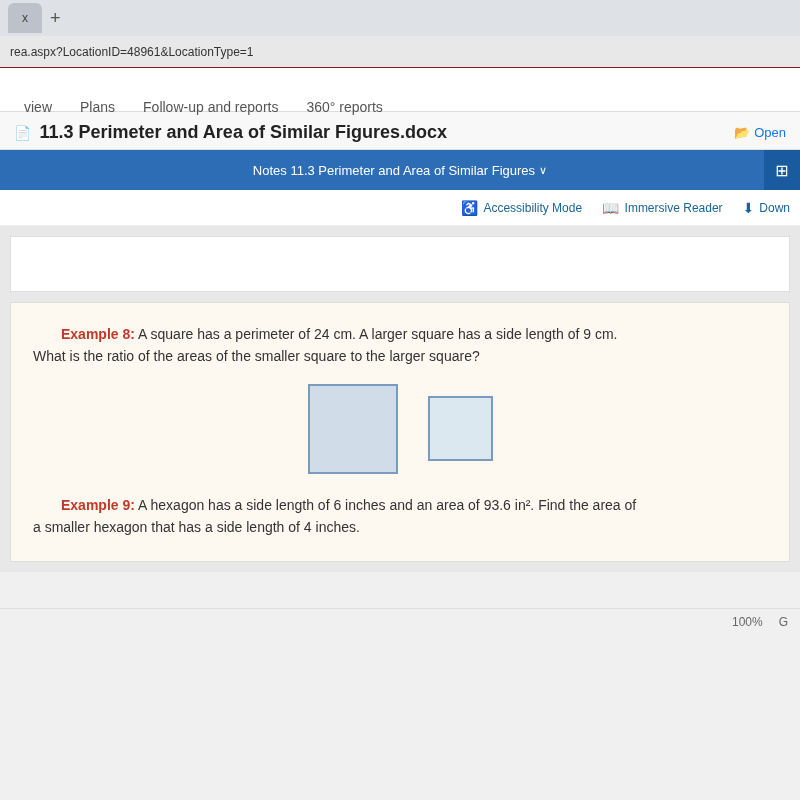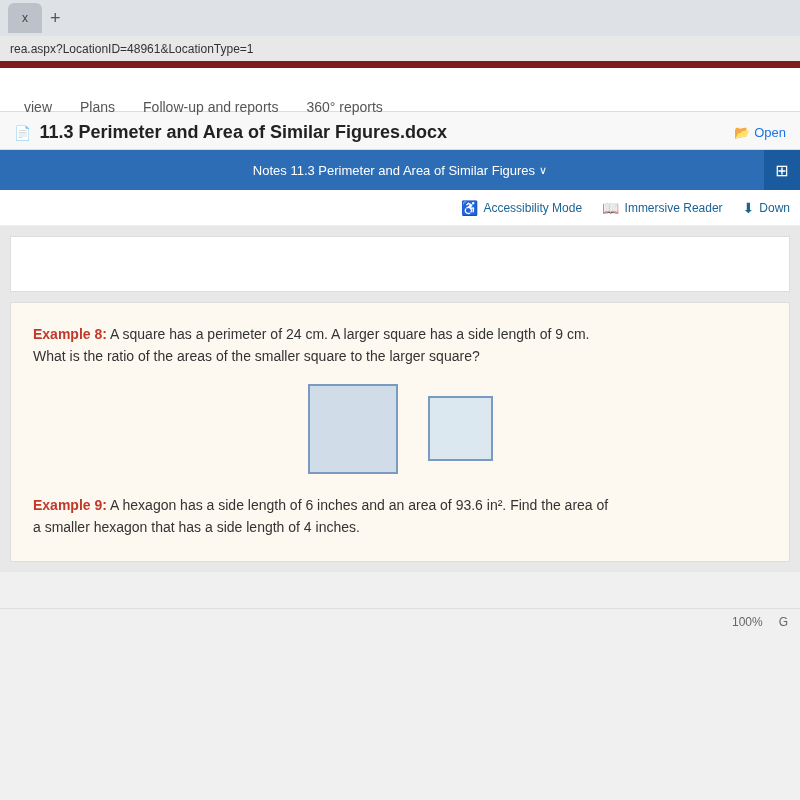--- a/index.html
+++ b/index.html
@@ -47,21 +47,21 @@
 
     
     .address-bar {
       background: #e8e8e8;
       height: 32px;
       display: flex;
       align-items: center;
       padding: 0 10px;
       font-size: 12px;
       color: #333;
-      border-bottom: 7px solid #7f1d1d;
+      border-bottom: 1px solid #7f1d1d;
     }
 
     
     .app-nav {
       background: #ffffff;
       height: 44px;
       display: flex;
       align-items: center;
       padding: 0 10px;
       border-bottom: 1px solid #ddd;
@@ -201,20 +201,21 @@
 
     .example-text {
       font-size: 14px;
       color: #333;
       line-height: 1.6;
       margin-bottom: 16px;
     }
     .example-label {
       color: #c0392b;
       font-weight: 700;
+      margin-left: 28px;
     }
     .example-underline {
       text-align: center;
     }
 
     
     .squares-container {
       display: flex;
       align-items: center;
       justify-content: center;

